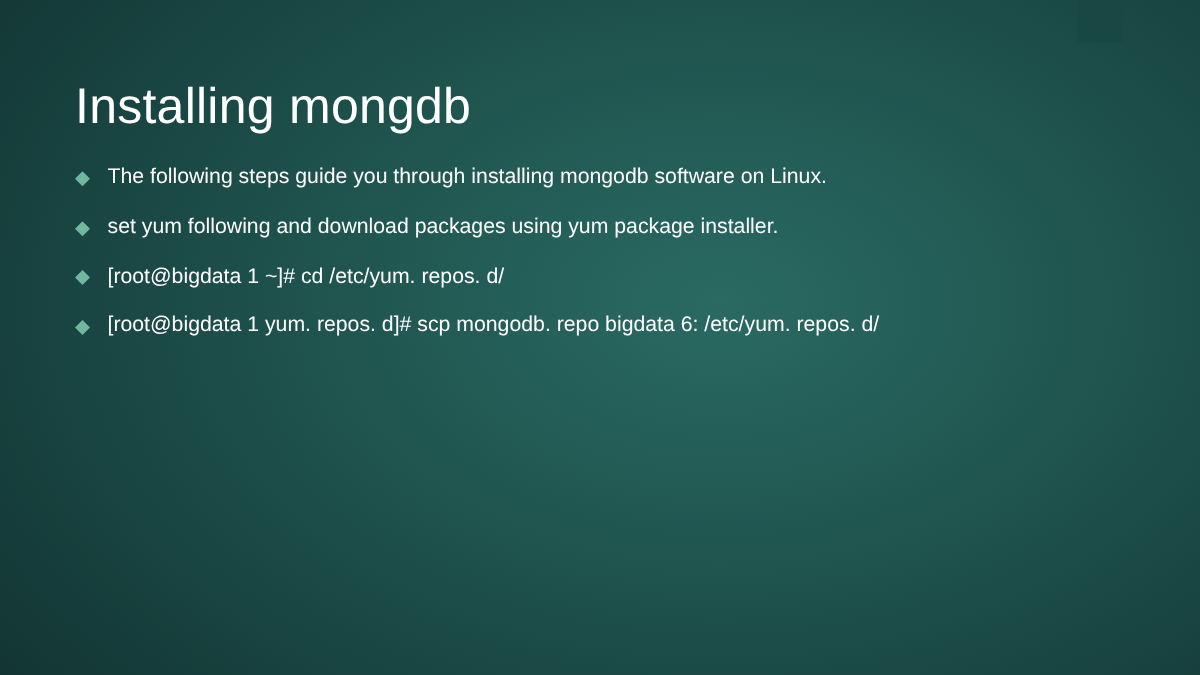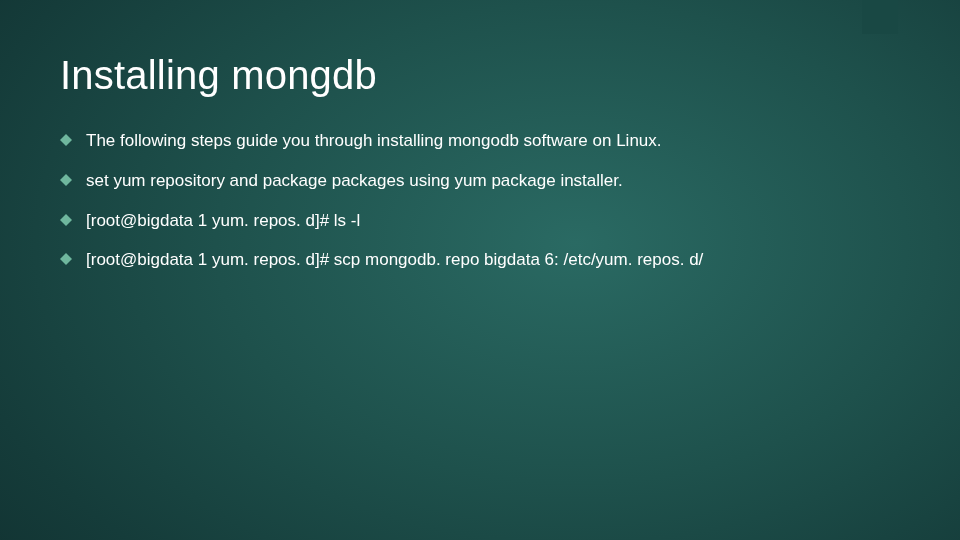--- a/index.html
+++ b/index.html
@@ -24,36 +24,36 @@
   .corner-tab {
     position: absolute;
     top: 0;
     right: 62px;
     width: 36px;
     height: 34px;
     background: #194844;
   }
   .title {
     position: absolute;
-    top: 53px;
+    top: 63px;
     left: 60px;
     font-size: 40px;
     font-weight: 400;
     color: #ffffff;
     letter-spacing: 0.2px;
   }
   .content {
     position: absolute;
     top: 130px;
     left: 60px;
     right: 64px;
   }
   .bullet-row {
     display: flex;
-    align-items: flex-start;
+    align-items: center;
     margin-bottom: 18px;
     line-height: 1.28;
   }
   .bullet-icon {
     flex: 0 0 auto;
     width: 12px;
     height: 12px;
     margin-top: 4px;
     margin-right: 14px;
   }
@@ -85,29 +85,29 @@
           </svg>
       </span>
       <span class="bullet-text">The following steps guide you through installing mongodb software on Linux.</span>
     </div>
     <div class="bullet-row">
       <span class="bullet-icon">
         <svg width="12" height="12" viewBox="0 0 12 12">
             <polygon points="6,0 12,6 6,12 0,6" fill="#6fb79e"></polygon>
           </svg>
       </span>
-      <span class="bullet-text">set yum repository and package packages using yum package installer.</span>
+      <span class="bullet-text">set yum following and download packages using yum package installer.</span>
     </div>
     <div class="bullet-row">
       <span class="bullet-icon">
         <svg width="12" height="12" viewBox="0 0 12 12">
             <polygon points="6,0 12,6 6,12 0,6" fill="#6fb79e"></polygon>
           </svg>
       </span>
-      <span class="bullet-text">[root@bigdata 1 yum. repos. d]# ls -l</span>
+      <span class="bullet-text">[root@bigdata 1 ~]# cd /etc/yum. repos. d/</span>
     </div>
     <div class="bullet-row">
       <span class="bullet-icon">
         <svg width="12" height="12" viewBox="0 0 12 12">
             <polygon points="6,0 12,6 6,12 0,6" fill="#6fb79e"></polygon>
           </svg>
       </span>
       <span class="bullet-text">[root@bigdata 1 yum. repos. d]# scp mongodb. repo bigdata 6: /etc/yum. repos. d/</span>
     </div>
   </div>

